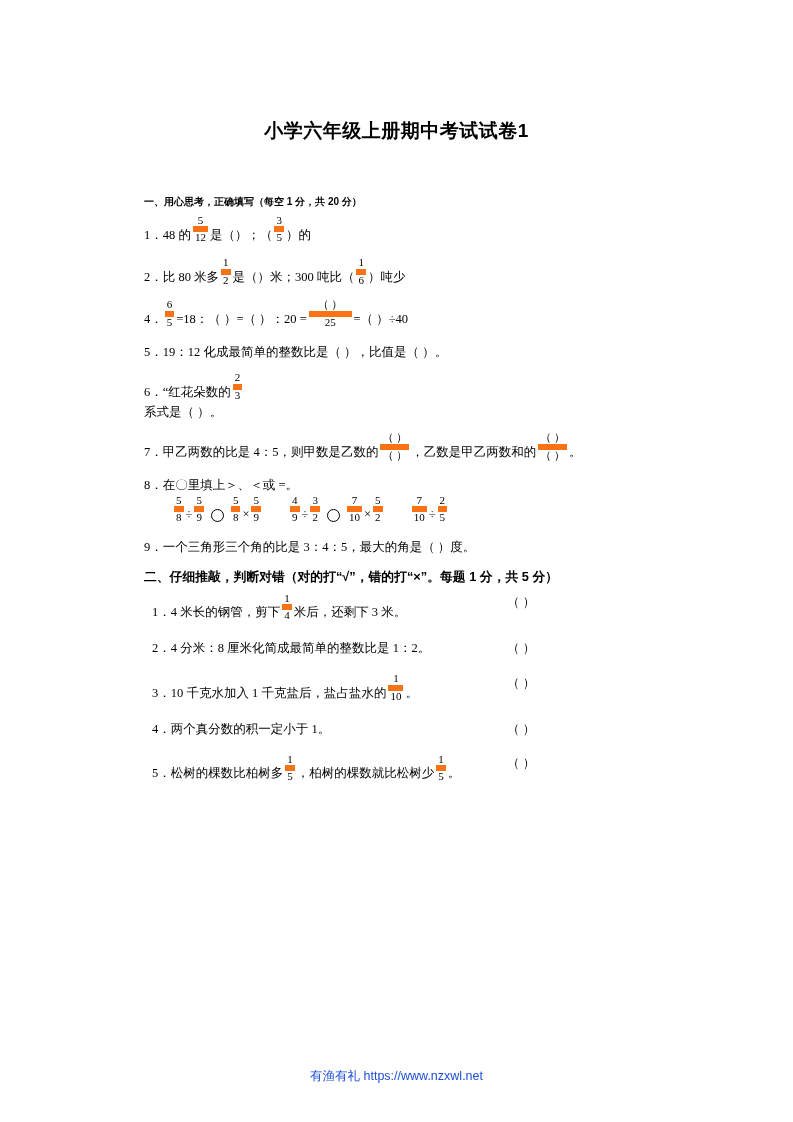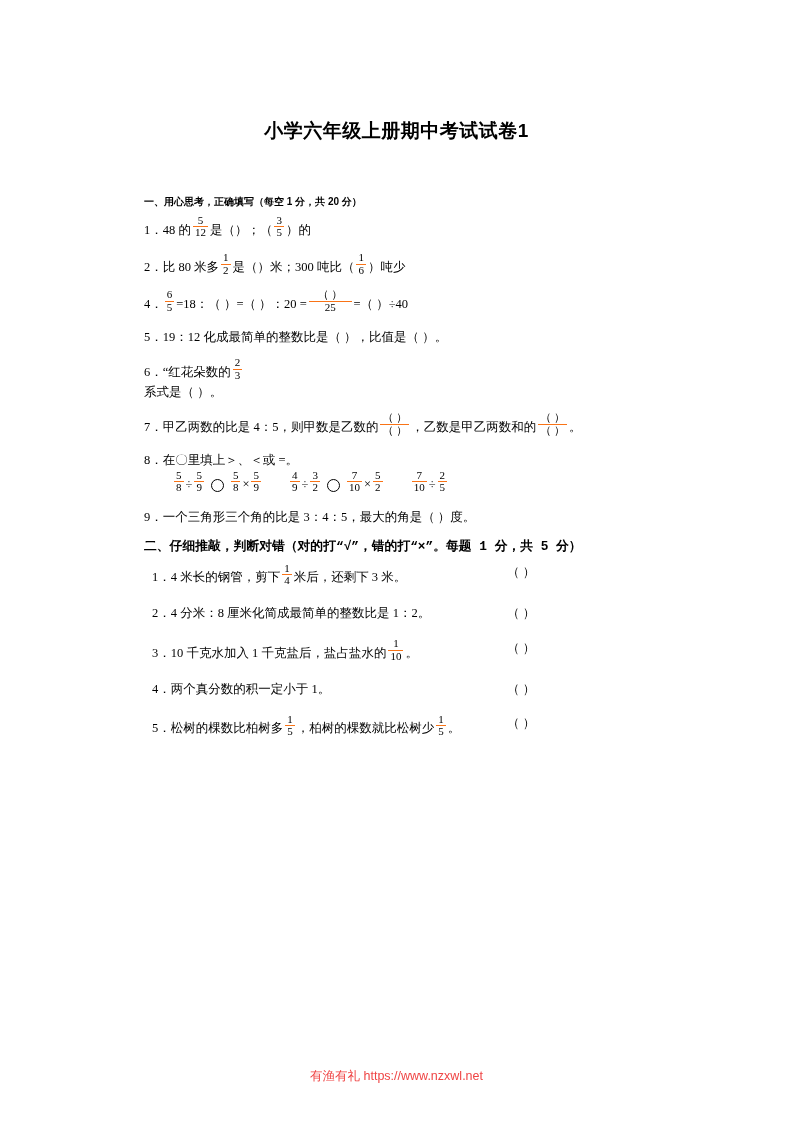--- a/index.html
+++ b/index.html
@@ -40,21 +40,21 @@
     font-size: 12.5px;
     line-height: 1.15;
   }
   .sec-head {
     font-family: "Liberation Sans", "DejaVu Sans", sans-serif;
     font-weight: bold;
     font-size: 10px;
     margin: 0 0 9px 0;
   }
   .sec-head2 {
-    font-family: Liberation Mono, monospace;
+    font-family: Liberation Sans, sans-serif;
     font-weight: bold;
     font-size: 12.8px;
     margin: 12px 0 10px 0;
   }
   .q {
     margin: 0 0 13px 0;
     line-height: 1.45;
     display: block;
     font-family: Liberation Serif, serif;
   }
@@ -73,21 +73,21 @@
     margin: 0 2px;
     position: relative;
     top: -0.15em;
   }
   .frac .n {
     display: block;
     padding: 0 2px;
   }
   .frac .d {
     display: block;
-    border-top: 1px solid #f97316;
+    border-top: 6px solid #f97316;
     padding: 0 2px;
   }
   .frac.wide .n, .frac.wide .d { padding: 0 9px; }
   .circ {
     display: inline-block;
     width: 11px;
     height: 11px;
     border: 1px solid #000;
     border-radius: 50%;
     vertical-align: middle;
@@ -104,21 +104,21 @@
     white-space: nowrap;
   }
   .footer {
     position: absolute;
     left: 0;
     top: 1068px;
     width: 793px;
     text-align: center;
     font-family: "Liberation Sans", "DejaVu Sans", sans-serif;
     font-size: 12.5px;
-    color: #ef4444;
+    color: #1d4ed8;
   }
   .eq-row { white-space: nowrap; }
 </style>
 </head>
 <body>
 
 <div class="page">
 
   <div class="title">小学六年级上册期中考试试卷1</div>
 

